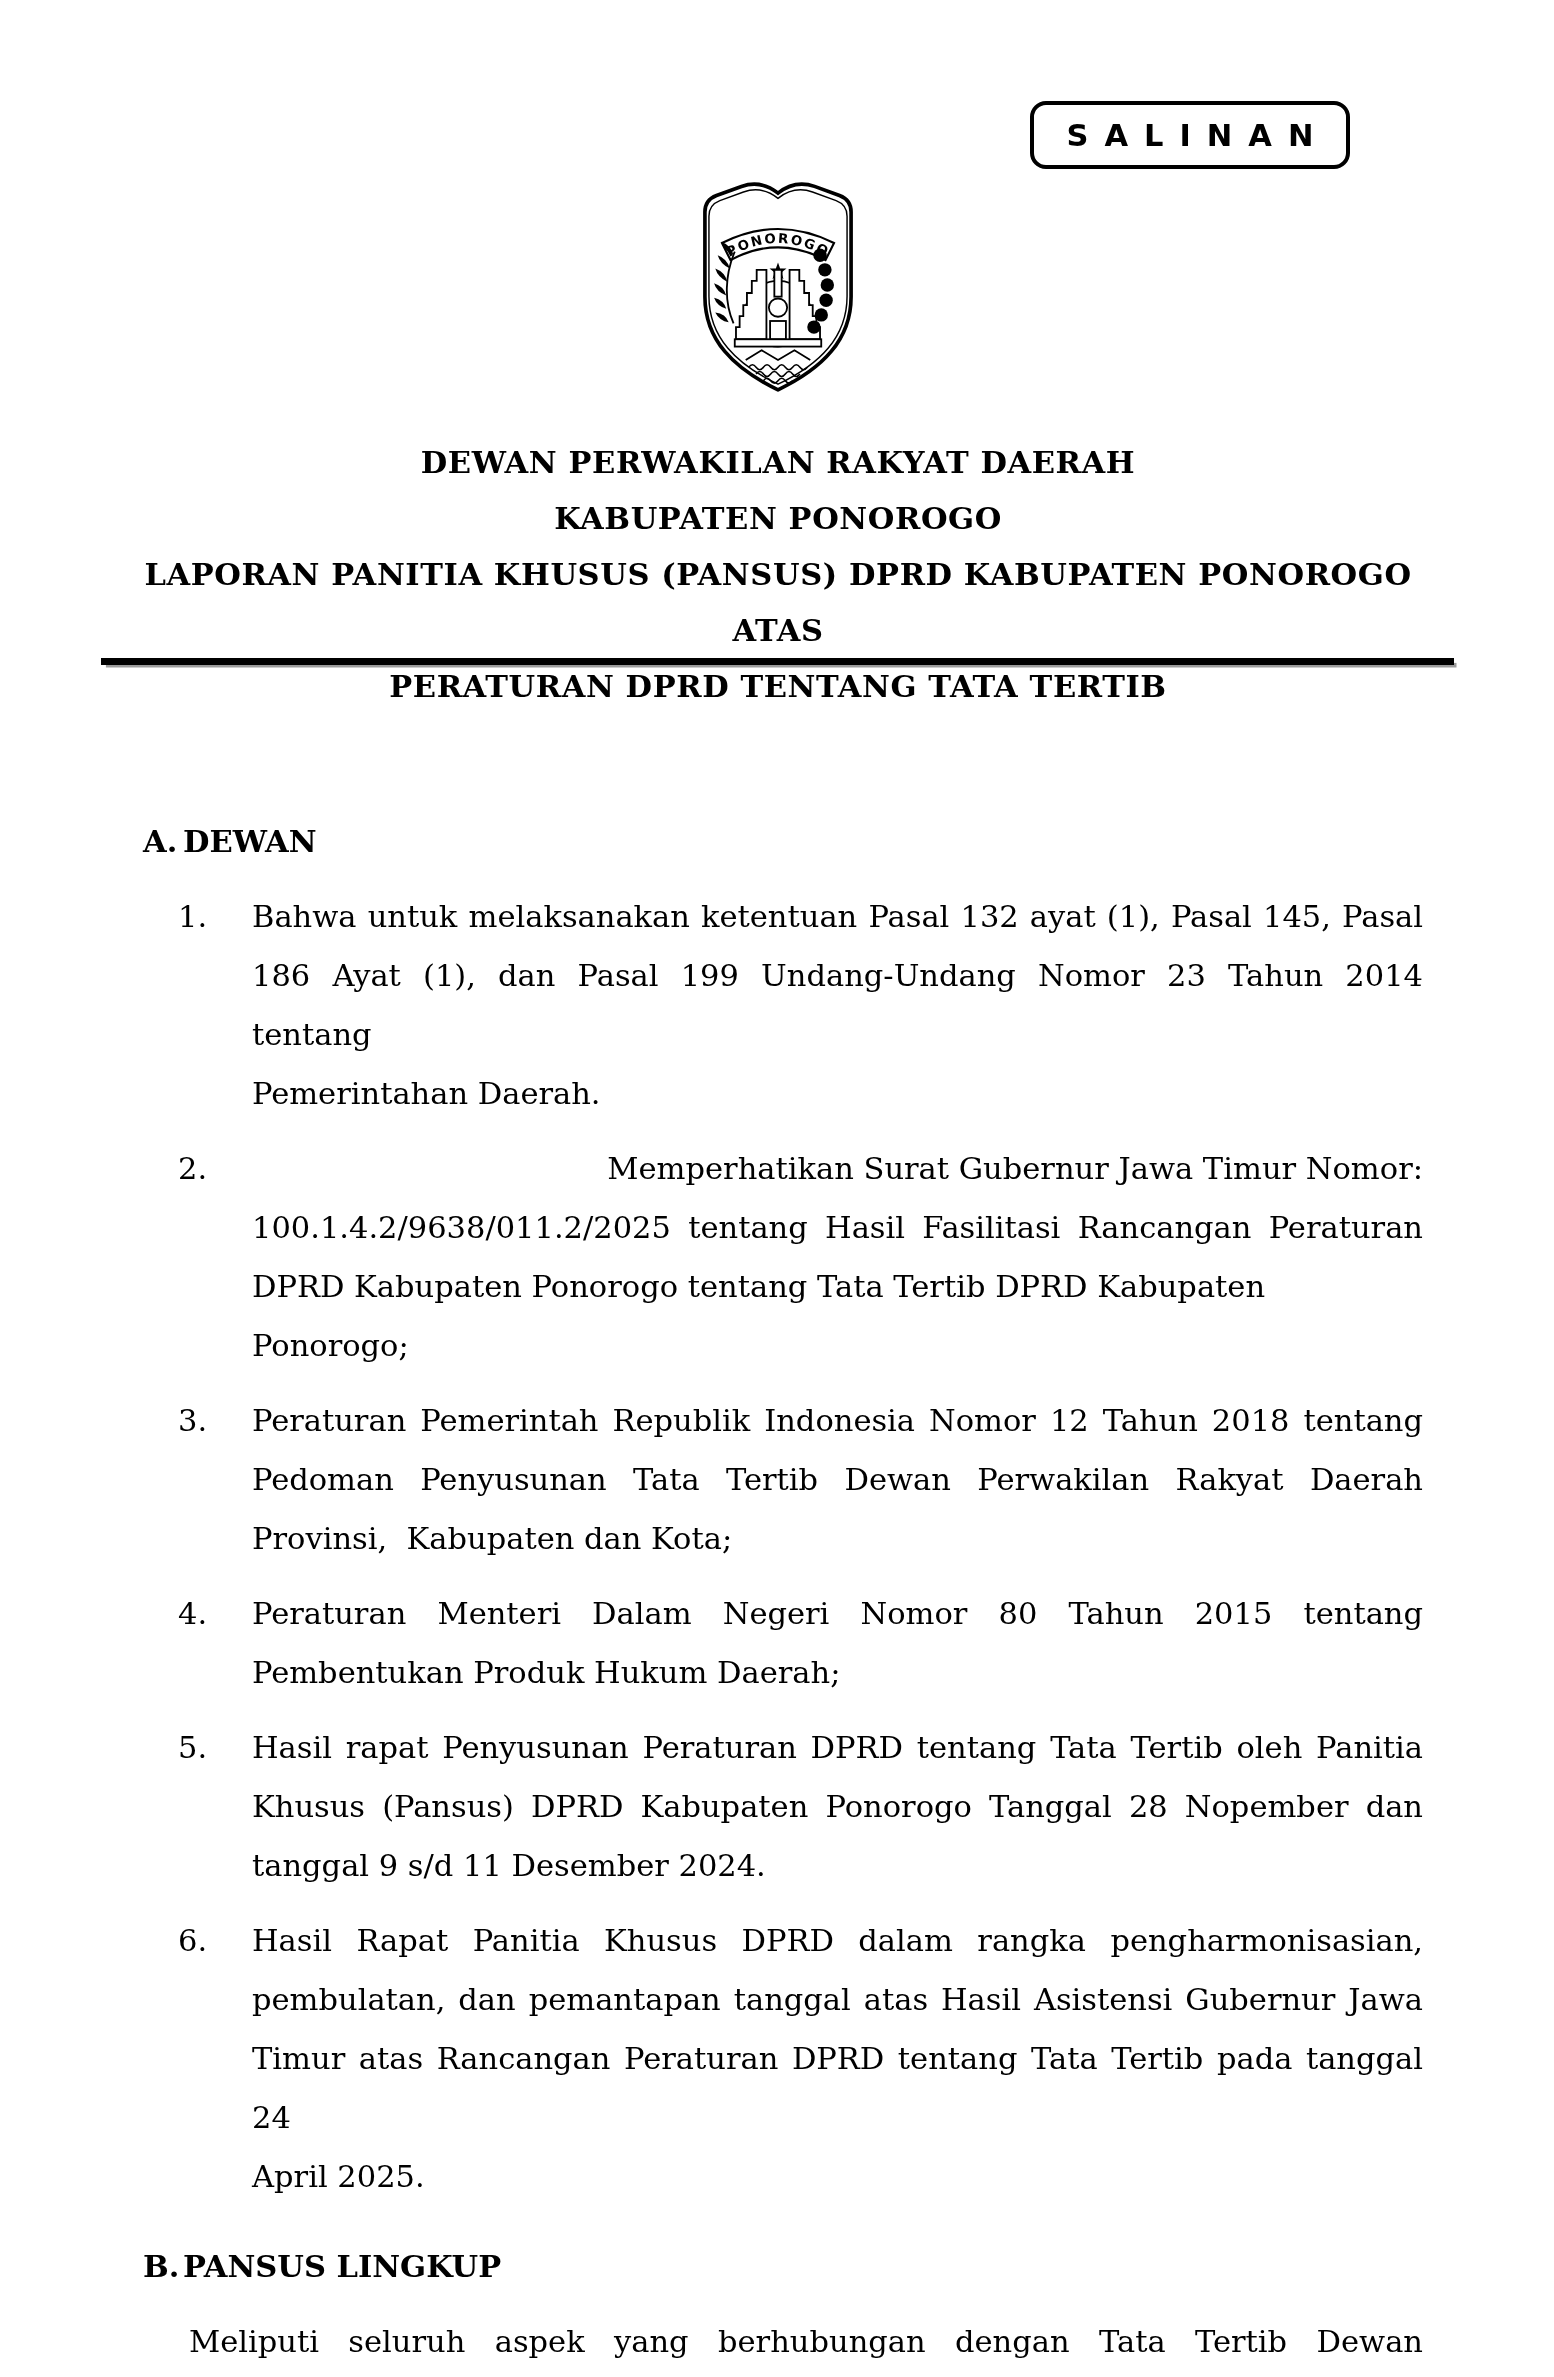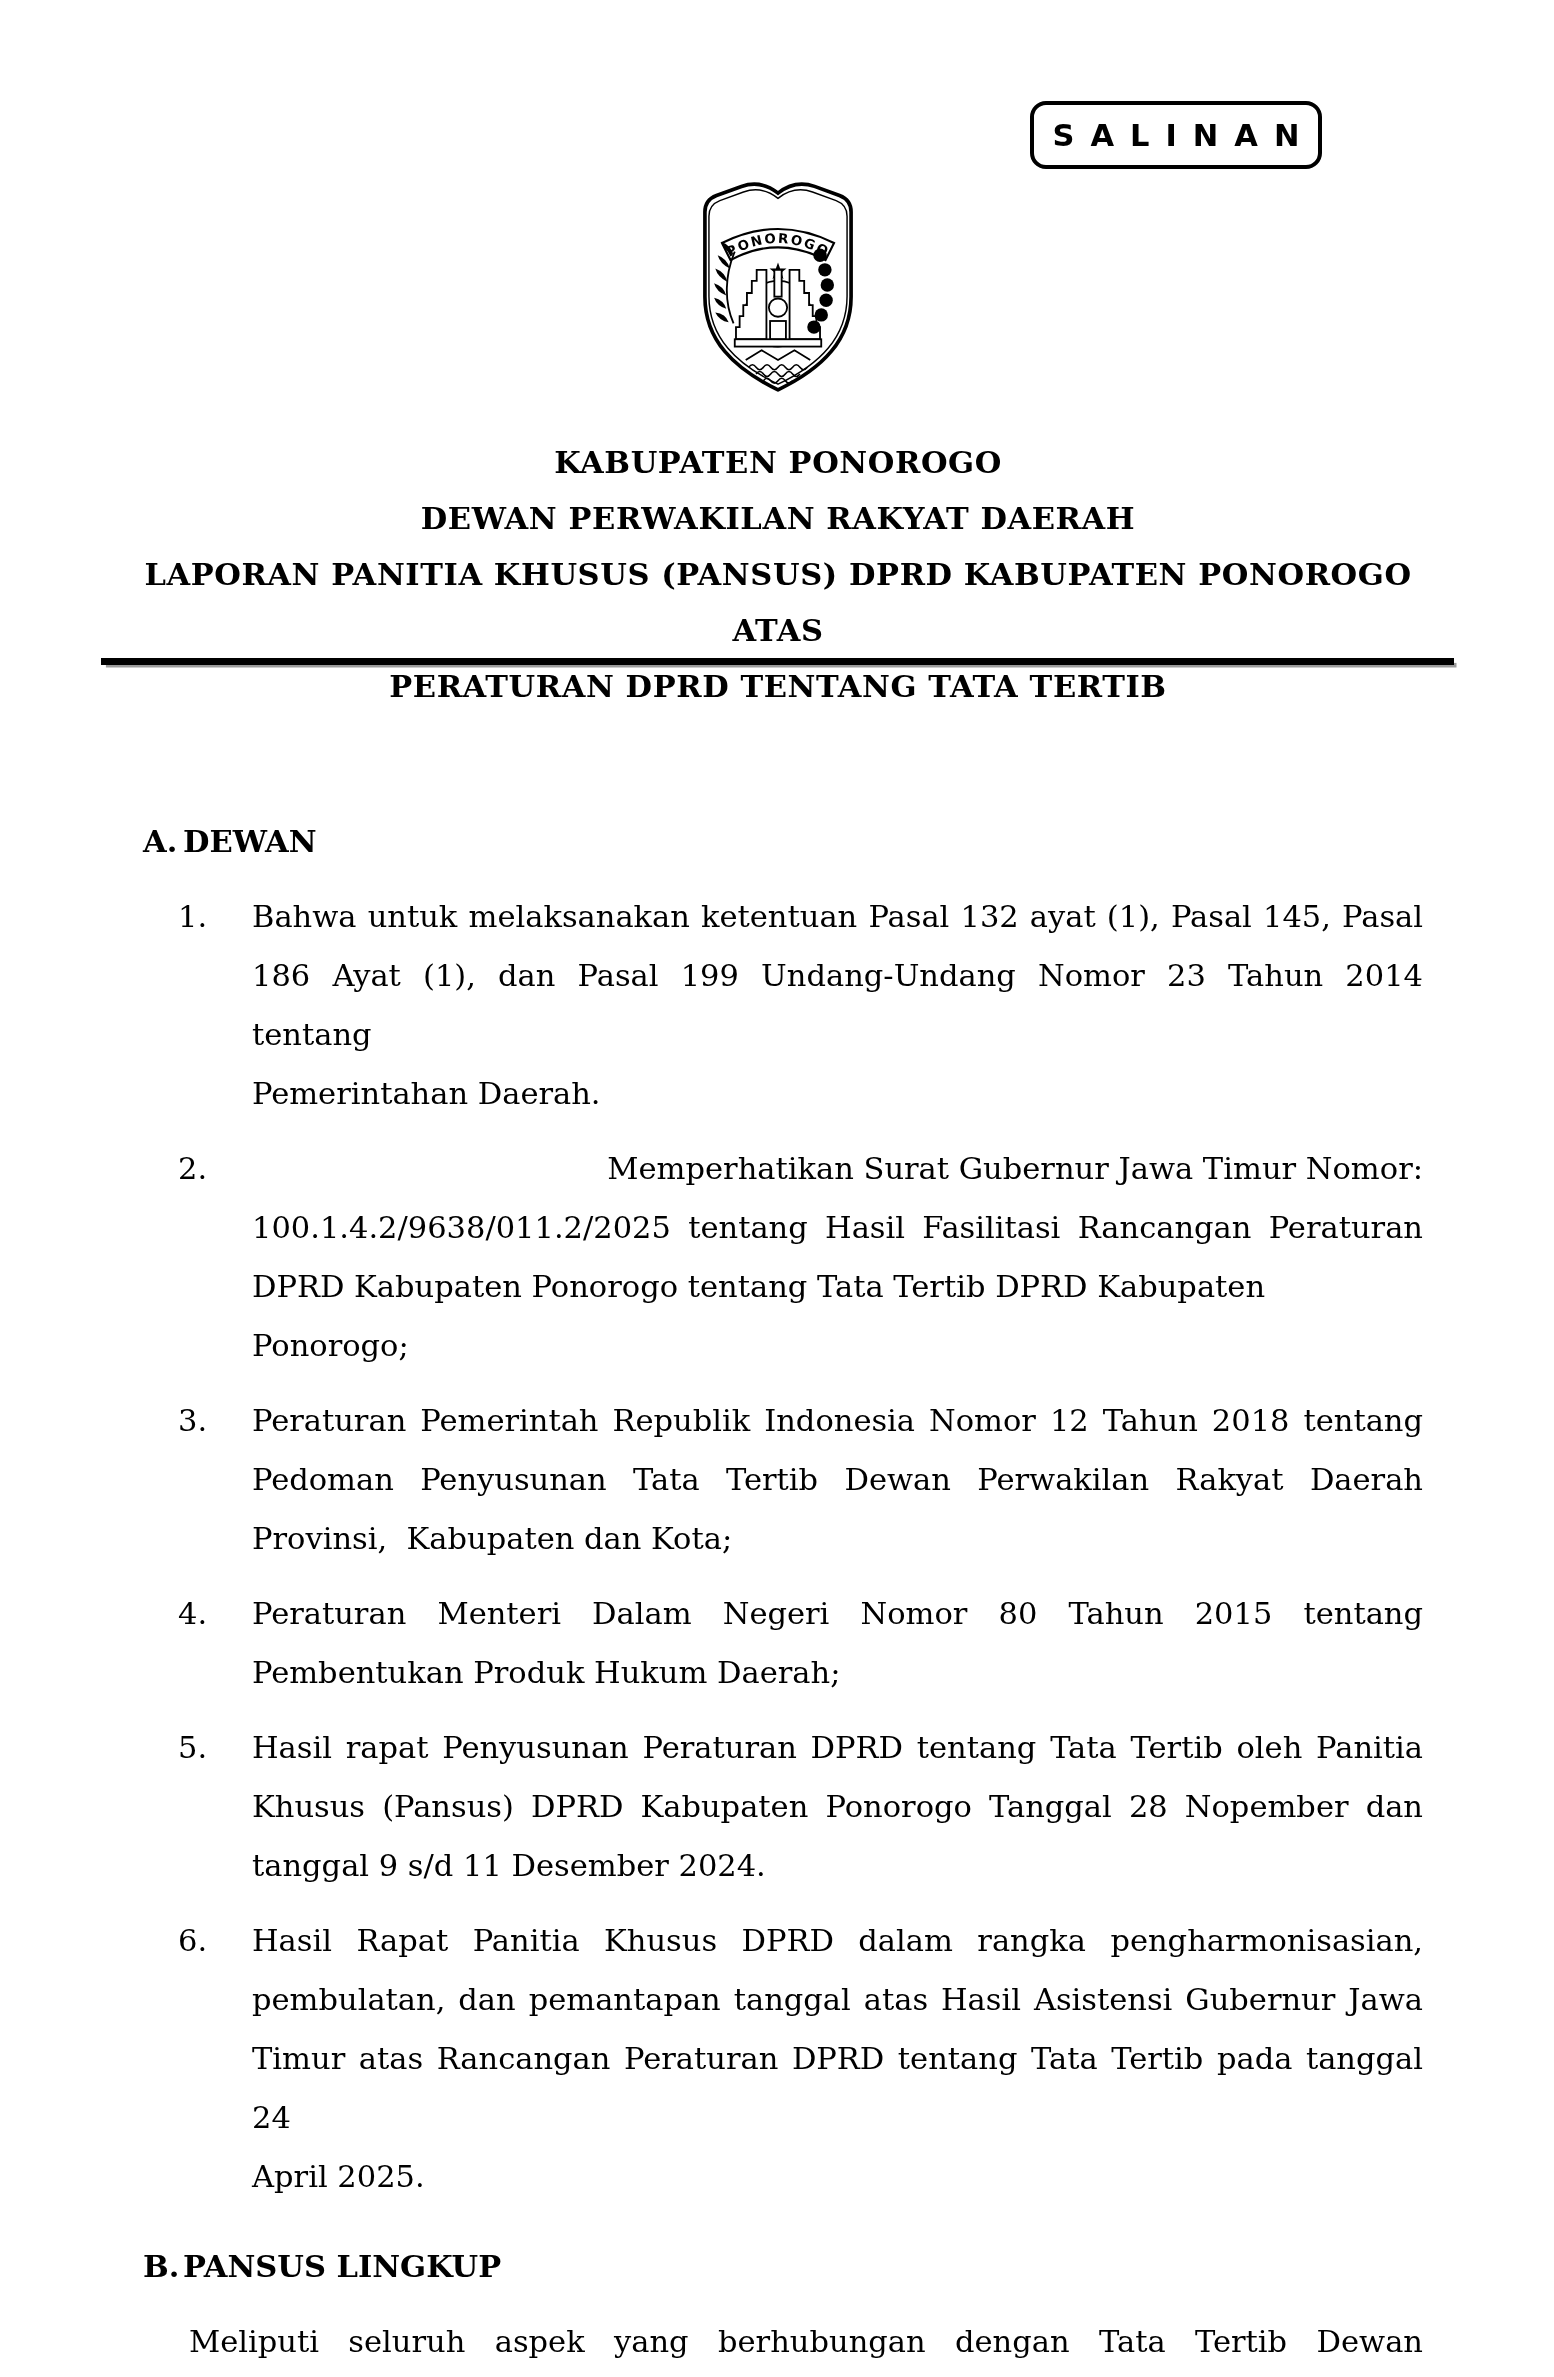--- a/index.html
+++ b/index.html
@@ -3,21 +3,21 @@
 <meta charset="utf-8">
 <style>
   html,body{margin:0;padding:0;background:#e8e8e8;}
   .page{
     position:relative;width:1555px;height:2377px;background:#ffffff;
     font-family:"DejaVu Serif","Liberation Serif",serif;color:#000;overflow:hidden;
     margin:0 auto;
   }
   
   .salinan-badge{
-    position:absolute;top:101px;left:1030px;width:292px;height:68px;
+    position:absolute;top:101px;left:1030px;width:320px;height:68px;
     border:4.3px solid #000;border-radius:16px;box-sizing:border-box;
     display:flex;align-items:center;justify-content:center;
     font-family:"DejaVu Sans","Liberation Sans",sans-serif;
     font-weight:bold;font-size:30.5px;letter-spacing:16px;padding-left:16px;
   }
   
   .emblem{position:absolute;top:177px;left:697px;width:162px;height:221px;}
   
   .title-block{
     position:absolute;top:434px;left:98px;width:1360px;
@@ -87,22 +87,22 @@
     <circle cx="204" cy="226" r="11" fill="#000"></circle>
     <circle cx="192" cy="246" r="11" fill="#000"></circle>
 
     <path d="M80,300 L106,284 L133,300 L160,284 L186,300" fill="none" stroke="#000" stroke-width="3"></path>
     <path d="M85,312 q6,-8 12,0 t12,0 t12,0 t12,0 t12,0 t12,0 t12,0 t12,0" fill="none" stroke="#000" stroke-width="2.5"></path>
     <path d="M97,323 q6,-8 12,0 t12,0 t12,0 t12,0 t12,0 t12,0" fill="none" stroke="#000" stroke-width="2.5"></path>
     <path d="M109,334 q6,-8 12,0 t12,0 t12,0 t12,0" fill="none" stroke="#000" stroke-width="2.5"></path>
   </svg>
 
   <div class="title-block">
+    <div class="tline">DEWAN PERWAKILAN RAKYAT DAERAH</div>
     <div class="tline">KABUPATEN PONOROGO</div>
-    <div class="tline">DEWAN PERWAKILAN RAKYAT DAERAH</div>
     <div class="tline">LAPORAN PANITIA KHUSUS (PANSUS) DPRD KABUPATEN PONOROGO ATAS</div>
     <div class="tline">PERATURAN DPRD TENTANG TATA TERTIB</div>
   </div>
 
   <div class="title-rule"></div>
 
   <div class="body-text">
 
     <div class="sec-heading">
       <span class="hlabel">A.</span>

